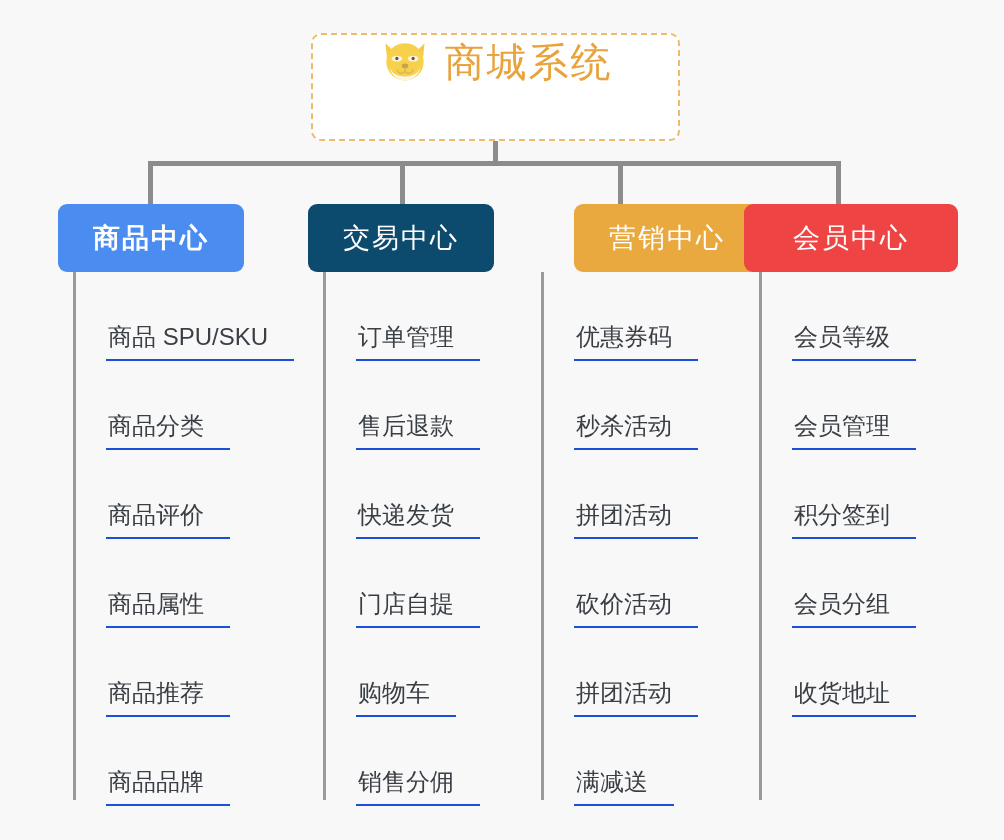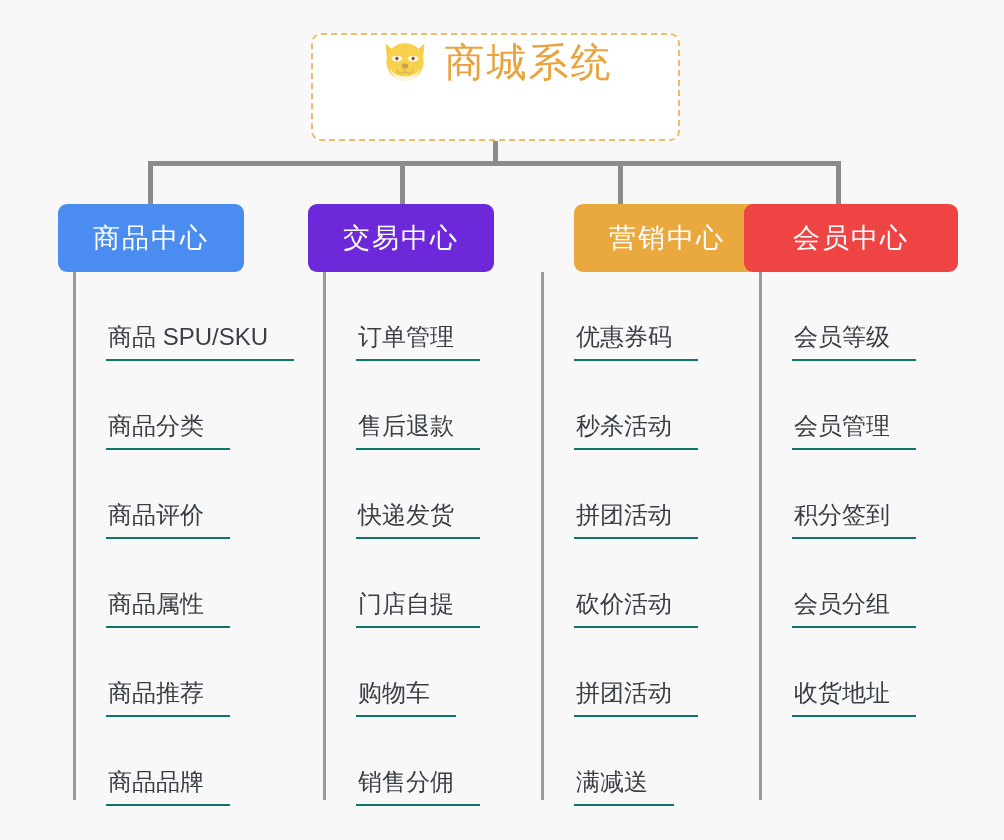--- a/index.html
+++ b/index.html
@@ -93,21 +93,21 @@
     display: flex;
     align-items: flex-end;
     padding-left: 48px;
   }
   .leaf-label {
     font-size: 24px;
     color: #3a3f45;
     white-space: nowrap;
     line-height: 1;
     padding-bottom: 10px;
-    border-bottom: 2px solid #0f766e;
+    border-bottom: 2px solid #1d4ed8;
     padding-right: 26px;
     padding-left: 2px;
   }
 </style>
 </head>
 <body>
 
 <div id="mindmap" style="background: rgb(248, 248, 248);">
 
   <div class="root-node" style="border-color: rgb(237, 187, 106); background: rgb(255, 255, 255);">
@@ -132,21 +132,21 @@
   <div class="conn conn-v" style="left: 493px; top: 141px; height: 24px; background: rgb(140, 140, 140);"></div>
 
   <div class="conn conn-h" style="left: 148px; top: 161px; width: 692px; background: rgb(140, 140, 140);"></div>
 
   <div class="conn conn-v" style="left: 148px; top: 161px; height: 44px; background: rgb(140, 140, 140);"></div>
   <div class="conn conn-v" style="left: 400px; top: 161px; height: 44px; background: rgb(140, 140, 140);"></div>
   <div class="conn conn-v" style="left: 618px; top: 161px; height: 44px; background: rgb(140, 140, 140);"></div>
   <div class="conn conn-v" style="left: 836px; top: 161px; height: 44px; background: rgb(140, 140, 140);"></div>
 
   <div class="branch" style="left:58px; width:186px;">
-    <div class="branch-header" style="background:#4a8cf0; width:186px;">
+    <div class="branch-header" style="background:#4a8cf0; width:186px;font-weight:bold;">
       <span>商品中心</span>
     </div>
     <div class="branch-trunk" style="height:528px;"></div>
     <ul class="leaf-list">
       <li class="leaf">
           <span class="leaf-label">商品 SPU/SKU</span>
         </li>
       <li class="leaf">
           <span class="leaf-label">商品分类</span>
         </li>
@@ -159,21 +159,21 @@
       <li class="leaf">
           <span class="leaf-label">商品推荐</span>
         </li>
       <li class="leaf">
           <span class="leaf-label">商品品牌</span>
         </li>
     </ul>
   </div>
 
   <div class="branch" style="left:308px; width:186px;">
-    <div class="branch-header" style="background:#6d28d9; width:186px;">
+    <div class="branch-header" style="background:#0c4a6e; width:186px;">
       <span>交易中心</span>
     </div>
     <div class="branch-trunk" style="height:528px;"></div>
     <ul class="leaf-list">
       <li class="leaf">
           <span class="leaf-label">订单管理</span>
         </li>
       <li class="leaf">
           <span class="leaf-label">售后退款</span>
         </li>

